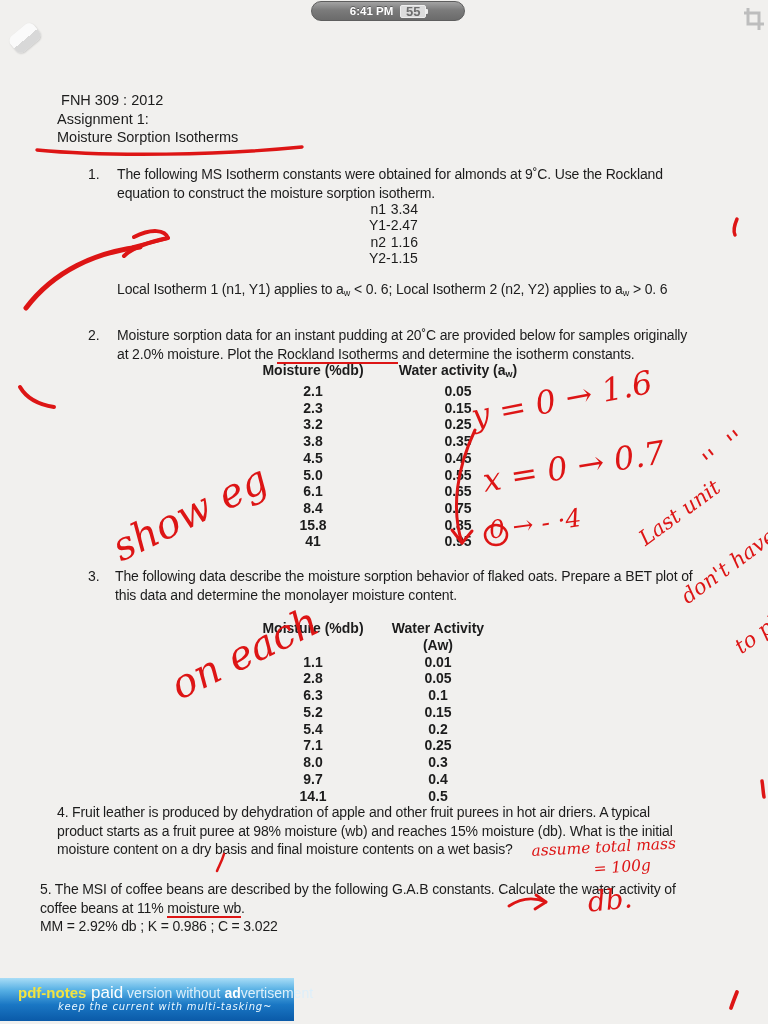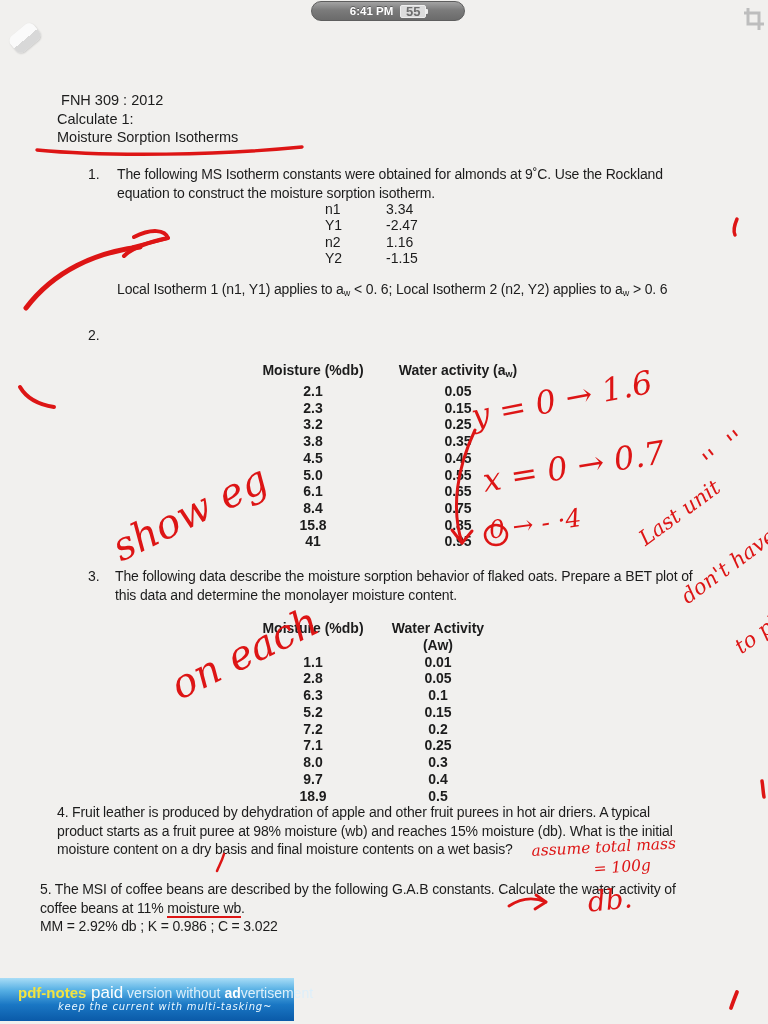--- a/index.html
+++ b/index.html
@@ -17,21 +17,21 @@
         background:#dcdcdc;display:flex;align-items:center;justify-content:center;}
   .batt:after{content:"";position:absolute;right:-3px;top:3px;width:2px;height:5px;background:#eee;border-radius:0 1px 1px 0;}
   .batt span{font-size:13px;font-weight:bold;color:#6e6e6e;}
   
   .eraser{left:10px;top:28px;width:30px;height:20px;transform:rotate(-40deg);
           background:linear-gradient(#fafafa 55%,#d8d8d8 55%);border-radius:6px;
           box-shadow:0 1px 2px rgba(0,0,0,.18);}
   
   .tbl{display:grid;font-size:14px;font-weight:bold;}
   .tbl .c{text-align:center;}
-  .consts{display:grid;grid-template-columns:61px auto;font-size:14px;line-height:16.4px;}
+  .consts{display:grid;grid-template-columns:61px auto;font-size:14px;line-height:16.4px;text-align:right;}
   sub.w{font-size:9px;vertical-align:-2px;letter-spacing:0;}
   
   .hw{position:absolute;font-family:"DejaVu Serif",serif;font-style:italic;color:#dd1515;
       transform-origin:0 0;white-space:pre;}
   .redline{border-bottom:2.6px solid #dd1515;padding-bottom:0.5px;}
   svg.overlay{position:absolute;left:0;top:0;pointer-events:none;}
   svg.overlay path,svg.overlay ellipse{fill:none;stroke:#dd1515;stroke-linecap:round;stroke-linejoin:round;}
   
   .banner{left:0;top:978px;width:294px;height:43px;cursor:pointer;
           background:linear-gradient(180deg,#a9ddf6 0%,#57b0e4 28%,#1a77c4 62%,#0a5aa8 100%);}
@@ -57,21 +57,21 @@
   <div class="abs eraser"></div>
   <svg class="crop abs" width="20" height="22" viewBox="0 0 20 22">
     <g stroke="#bdbdbd" stroke-width="3" fill="none">
       <path d="M4 0 L4 16 L20 16"></path>
         <path d="M0 5 L15 5 L15 22"></path>
     </g>
   </svg>
 
   <div class="abs" style="left:57px;top:91px;">
     <div class="hdr"> FNH 309 : 2012</div>
-    <div class="hdr">Calculate 1:</div>
+    <div class="hdr">Assignment 1:</div>
     <div class="hdr">Moisture Sorption Isotherms</div>
   </div>
 
   <div class="abs line" style="left:88px;top:165px;">1.</div>
   <div class="abs" style="left:117px;top:165px;">
     <div class="line">The following MS Isotherm constants were obtained for almonds at 9˚C. Use the Rockland</div>
     <div class="line">equation to construct the moisture sorption isotherm.</div>
   </div>
   <div class="abs consts" style="left:325px;top:201px;">
     <span>n1</span>
@@ -79,20 +79,24 @@
     <span>Y1</span>
       <span>-2.47</span>
     <span>n2</span>
       <span>1.16</span>
     <span>Y2</span>
       <span>-1.15</span>
   </div>
   <div class="abs line" style="left:117px;top:280px;"><span>Local Isotherm 1 (n1, Y1) applies to a</span><sub class="w">w</sub><span> &lt; 0. 6; Local Isotherm 2 (n2, Y2) applies to a</span><sub class="w">w</sub><span> &gt; 0. 6</span></div>
 
   <div class="abs line" style="left:88px;top:326px;">2.</div>
+  <div class="abs" style="left:117px;top:326px;">
+    <div class="line">Moisture sorption data for an instant pudding at 20˚C are provided below for samples originally</div>
+    <div class="line"><span>at 2.0% moisture. Plot the </span><span class="redline">Rockland Isotherms</span><span> and determine the isotherm constants.</span></div>
+  </div>
   <div class="abs tbl" style="left:235px;top:361px;grid-template-columns:156px 134px;line-height:16.7px;">
     <span class="c" style="line-height:18px;">Moisture (%db)</span>
     <span class="c" style="line-height:18px;"><span>Water activity (a</span><sub class="w">w</sub><span>)</span></span>
     <span class="c">2.1</span>
       <span class="c">0.05</span>
     <span class="c">2.3</span>
       <span class="c">0.15</span>
     <span class="c">3.2</span>
       <span class="c">0.25</span>
     <span class="c">3.8</span>
@@ -120,29 +124,29 @@
     <span class="c">Moisture (%db)</span>
     <span class="c">Water Activity (Aw)</span>
     <span class="c">1.1</span>
       <span class="c">0.01</span>
     <span class="c">2.8</span>
       <span class="c">0.05</span>
     <span class="c">6.3</span>
       <span class="c">0.1</span>
     <span class="c">5.2</span>
       <span class="c">0.15</span>
-    <span class="c">7.2</span>
+    <span class="c">5.4</span>
       <span class="c">0.2</span>
     <span class="c">7.1</span>
       <span class="c">0.25</span>
     <span class="c">8.0</span>
       <span class="c">0.3</span>
     <span class="c">9.7</span>
       <span class="c">0.4</span>
-    <span class="c">18.9</span>
+    <span class="c">14.1</span>
       <span class="c">0.5</span>
   </div>
 
   <div class="abs" style="left:57px;top:803px;">
     <div class="line">4. Fruit leather is produced by dehydration of apple and other fruit purees in hot air driers. A typical</div>
     <div class="line">product starts as a fruit puree at 98% moisture (wb) and reaches 15% moisture (db). What is the initial</div>
     <div class="line">moisture content on a dry basis and final moisture contents on a wet basis?</div>
   </div>
 
   <div class="abs" style="left:40px;top:880px;">

